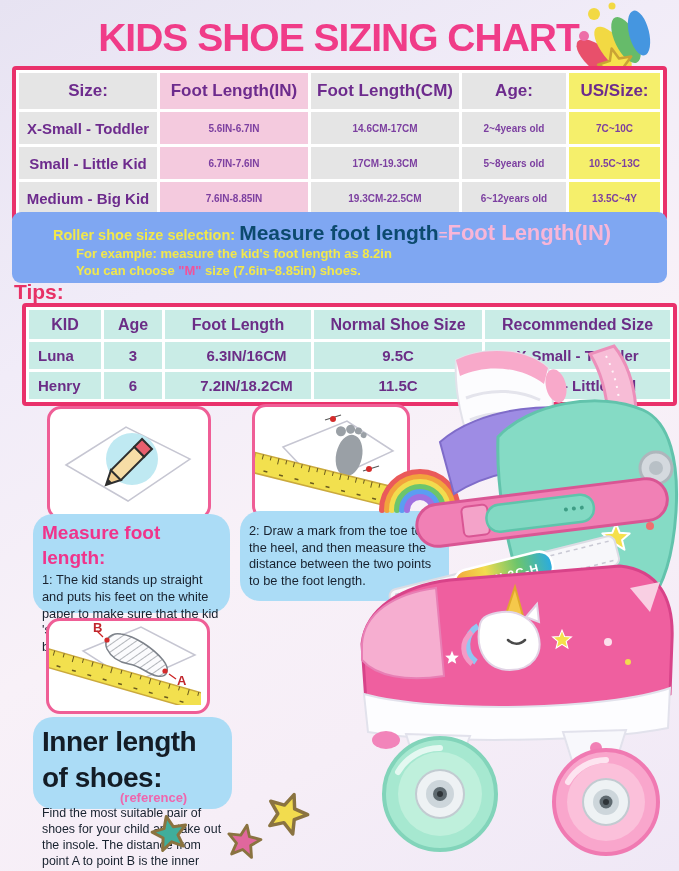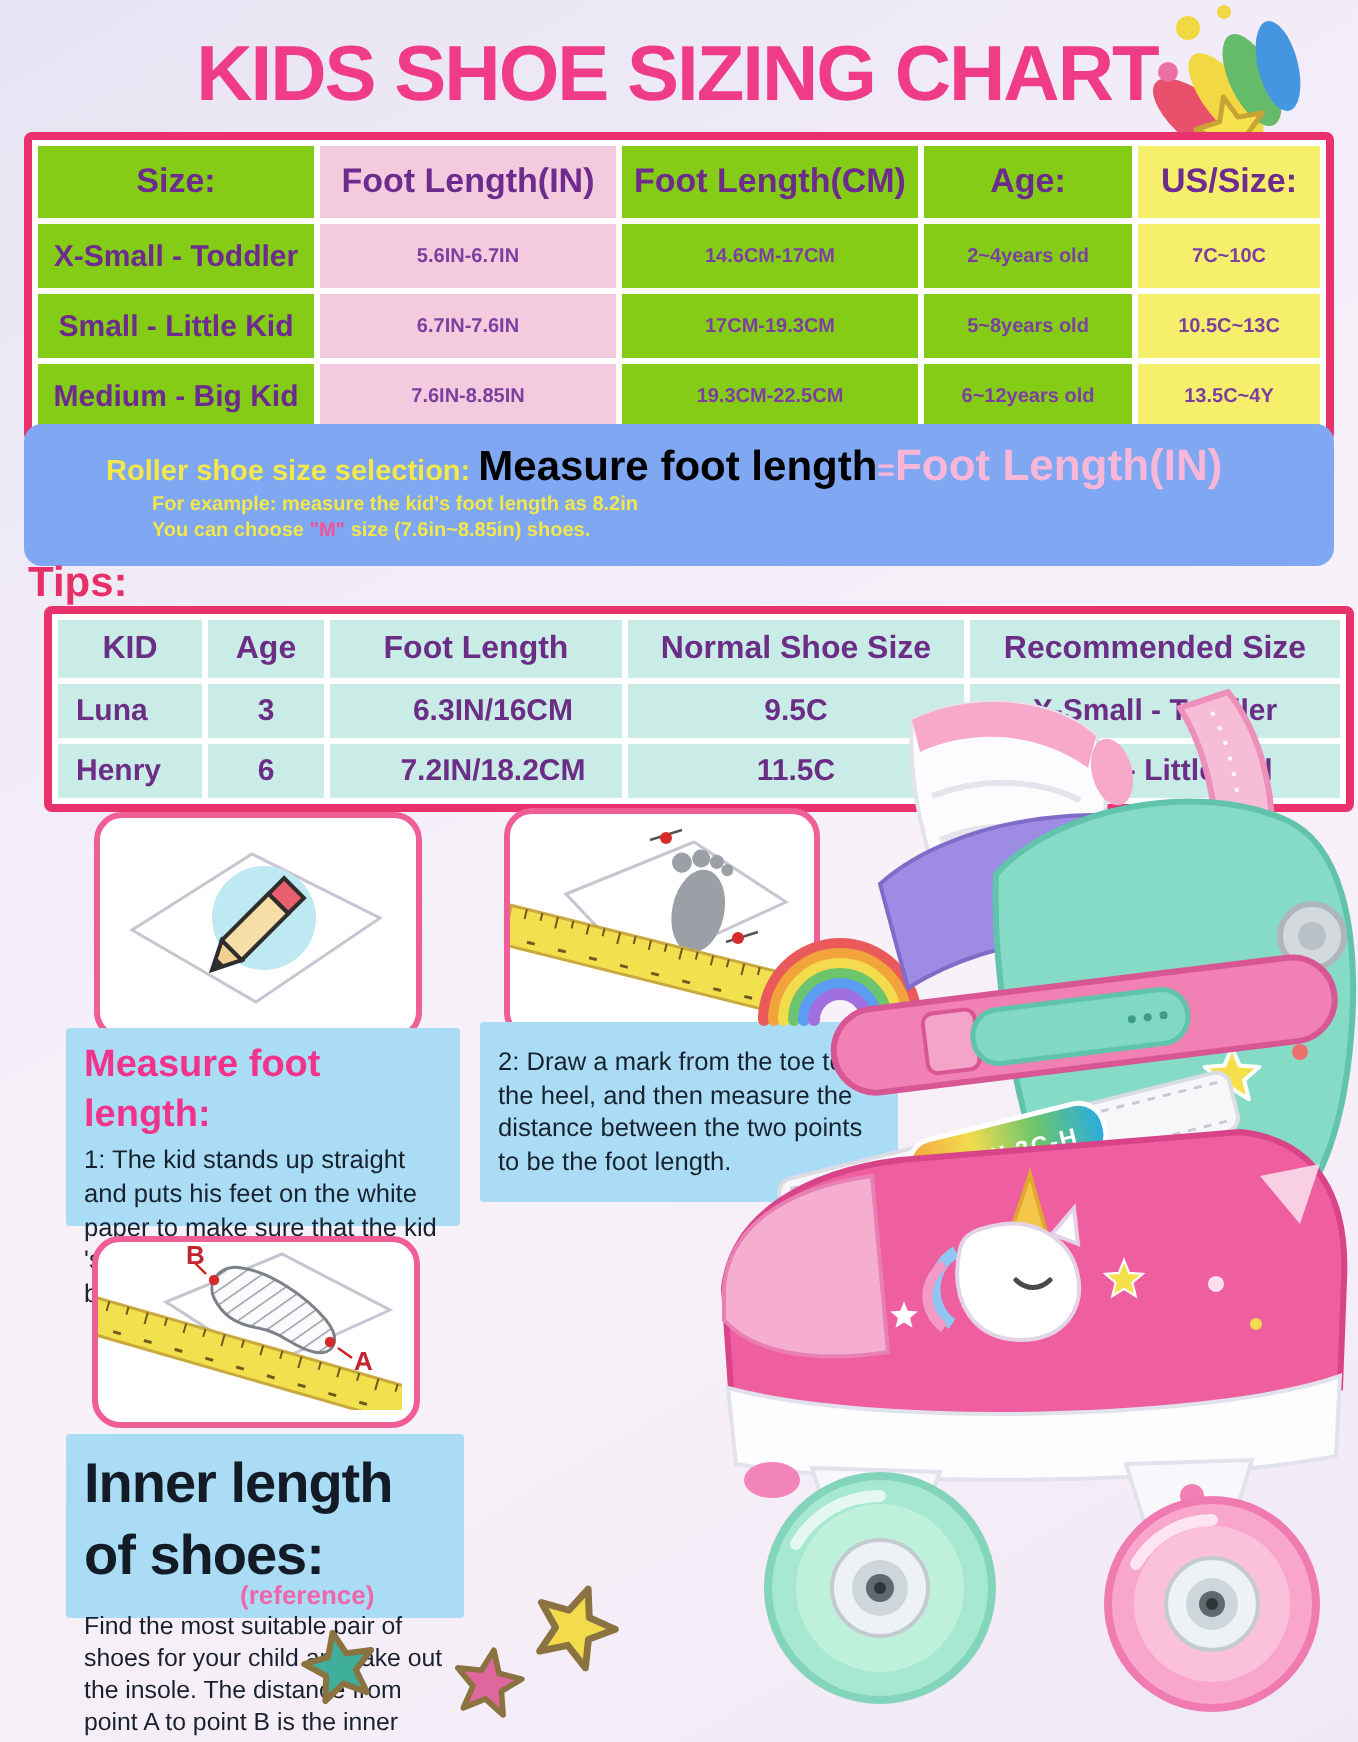--- a/index.html
+++ b/index.html
@@ -16,51 +16,51 @@
   table.chart{
     position:absolute;border-collapse:separate;border-spacing:3px;
     background:#ffffff;border:4px solid #e9316b;border-radius:4px;
     table-layout:fixed;
   }
   table.chart td{text-align:center;vertical-align:middle;overflow:hidden;white-space:nowrap;}
   .size-table{left:12px;top:66px;width:655px;}
   .size-table td.hdr{font-weight:bold;font-size:17px;color:#6d2b8d;height:34px;}
   .size-table td.cell{font-size:10px;color:#7c3fa0;height:30px;font-weight:bold;}
   .size-table td.rowlabel{font-weight:bold;font-size:15px;color:#6d2b8d;}
-  .bg-lav{background:#84cc16;margin-top:25px;}
+  .bg-lav{background:#e5e5e5;margin-top:25px;}
   .bg-pink{background:#f4cade;}
   .bg-yel{background:#f5ef6b;}
   .tips-table{left:22px;top:303px;width:655px;}
   .tips-table td{background:#c9ece6;color:#6b2d86;font-weight:bold;}
   .tips-table td.hdr{font-size:16px;height:27px;}
   .tips-table td.cell{font-size:15px;height:25px;}
   .ta-l{text-align:left !important;padding-left:9px;}
   .ta-l2{text-align:left;padding-left:18px;}
   
   .banner{
     position:absolute;left:12px;top:212px;width:655px;height:71px;
     background:#7fa7f2;border-radius:9px;box-sizing:border-box;
     padding:8px 16px 0 16px;font-weight:bold;line-height:1.3;
   }
   .b-y{color:#f2e84b;font-size:14.5px;margin-left:25px;}
-  .b-hp{color:#000000;font-size:21px;}
+  .b-hp{color:#0c4a6e;font-size:21px;}
   .b-eq{color:#f8b6d8;font-size:15px;}
   .b-lp{color:#f8b6d8;font-size:22px;}
   .b-line1{height:26px;line-height:26px;white-space:nowrap;}
-  .b-line{font-size:10px;color:#f2e84b;white-space:nowrap;padding-left:48px;}
+  .b-line{font-size:13px;color:#f2e84b;white-space:nowrap;padding-left:48px;}
   .b-m{color:#f2529a;}
   .tips-label{position:absolute;left:14px;top:280px;font-size:21px;font-weight:800;color:#e73166;}
   
   .illus{position:absolute;background:#fff;border:3px solid #ef5e96;border-radius:14px;}
   .illus1{left:47px;top:406px;width:158px;height:108px;}
   .illus2{left:252px;top:404px;width:152px;height:110px;}
   .illus3{left:46px;top:618px;width:158px;height:90px;}
   
   .bluebox{
-    position:absolute;background:#abdcf6;border-radius:2px;box-sizing:border-box;
+    position:absolute;background:#abdcf6;border-radius:20px;box-sizing:border-box;
     padding:7px 9px;color:#18222f;font-size:12.8px;line-height:1.3;font-weight:500;
   }
   .blue1{left:33px;top:514px;width:197px;height:99px;}
   .blue2{left:240px;top:511px;width:209px;height:90px;padding-top:12px;}
   .blue3{left:33px;top:717px;width:199px;height:92px;}
   .measure-h{color:#f0348b;font-size:19px;font-weight:800;margin-bottom:2px;}
   .inner-h{color:#131c26;font-size:28px;font-weight:700;letter-spacing:-0.5px;}
   .ref{color:#ef66ad;font-size:13px;font-weight:700;margin:-6px 0 0 78px;line-height:1;}
   .blue3 .body{margin-top:1px;font-size:12.4px;}
   

